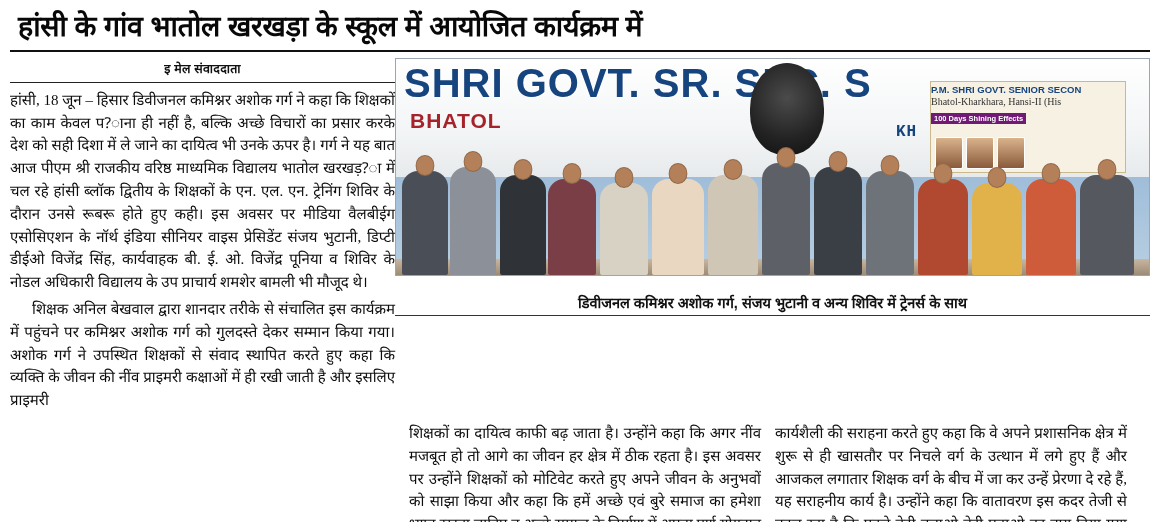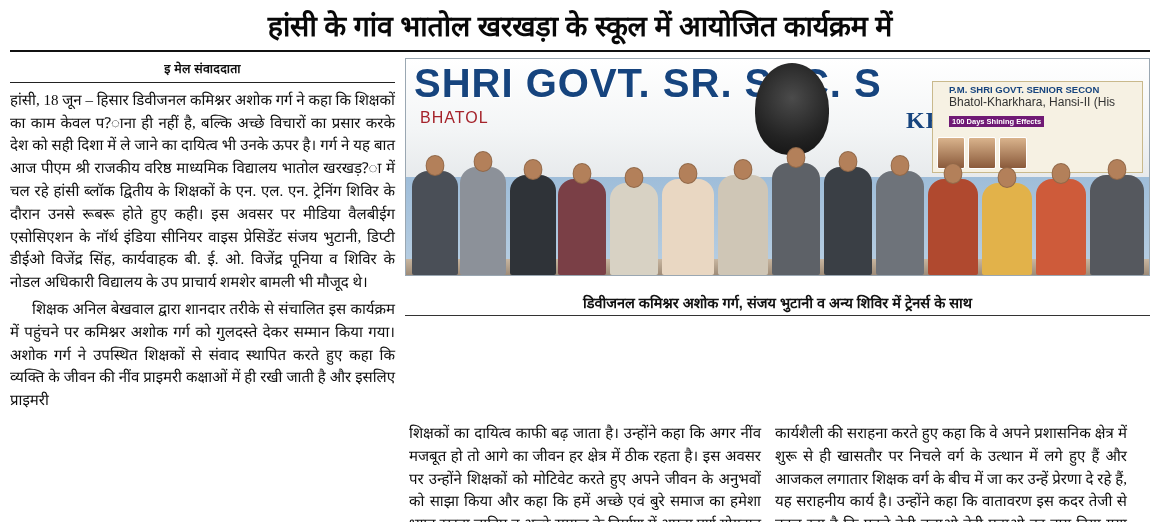--- a/index.html
+++ b/index.html
@@ -22,32 +22,31 @@
     padding: 6px 10px 0 10px;
   }
 
   
   .headline {
     font-family: "Liberation Sans", sans-serif;
     font-weight: bold;
     font-size: 28.5px;
     line-height: 1.33;
     letter-spacing: -0.2px;
-    text-align: center;
+    text-align: left;
     color: #080808;
     padding: 2px 8px 4px 8px;
     border-bottom: 2px solid #111;
     margin-bottom: 6px;
   }
   .headline .l2 { display: block; }
 
   
   .upper {
     display: flex;
-    gap: 10px;
     align-items: flex-start;
   }
   .col-left {
     width: 385px;
     flex: 0 0 385px;
   }
   .byline {
     font-family: "Liberation Sans", sans-serif;
     font-weight: bold;
     font-size: 12.5px;
@@ -105,57 +104,57 @@
     color: #16447e;
     white-space: nowrap;
     overflow: hidden;
     text-shadow: 1px 1px 0 #ffffff;
   }
   .banner-sub {
     position: absolute;
     top: 50px;
     left: 14px;
     font-family: "Liberation Sans", sans-serif;
-    font-weight: normal;
-    font-size: 16px;
+    font-weight: bold;
+    font-size: 21px;
     color: #a5232b;
     letter-spacing: 1px;
   }
   .banner-sub2 {
     position: absolute;
-    top: 48px;
+    top: 64px;
     left: 500px;
-    font-family: Liberation Serif, serif;
-    font-weight: bold;
-    font-size: 24px;
+    font-family: Liberation Mono, monospace;
+    font-weight: bold;
+    font-size: 16px;
     color: #16447e;
     letter-spacing: 1px;
   }
   .side-card {
     position: absolute;
-    right: 6px;
+    right: 23px;
     top: 22px;
-    width: 211px;
+    width: 196px;
     height: 92px;
     background: #f6f1e3;
     border: 1px solid #c9b98c;
     box-sizing: border-box;
-    padding: 3px 16px;
+    padding: 3px 0;
     overflow: hidden;
   }
   .side-card .sc1 {
     font-family: "Liberation Sans", sans-serif;
     font-weight: bold;
     font-size: 9.5px;
     color: #16447e;
     line-height: 1.15;
   }
   .side-card .sc2 {
-    font-family: Liberation Sans, sans-serif;
-    font-size: 12px;
+    font-family: Liberation Serif, serif;
+    font-size: 10px;
     color: #333;
     line-height: 1.15;
   }
   .side-card .sc3 {
     margin-top: 2px;
     font-family: "Liberation Sans", sans-serif;
     font-weight: bold;
     font-size: 7.5px;
     color: #fff;
     background: #701a75;

